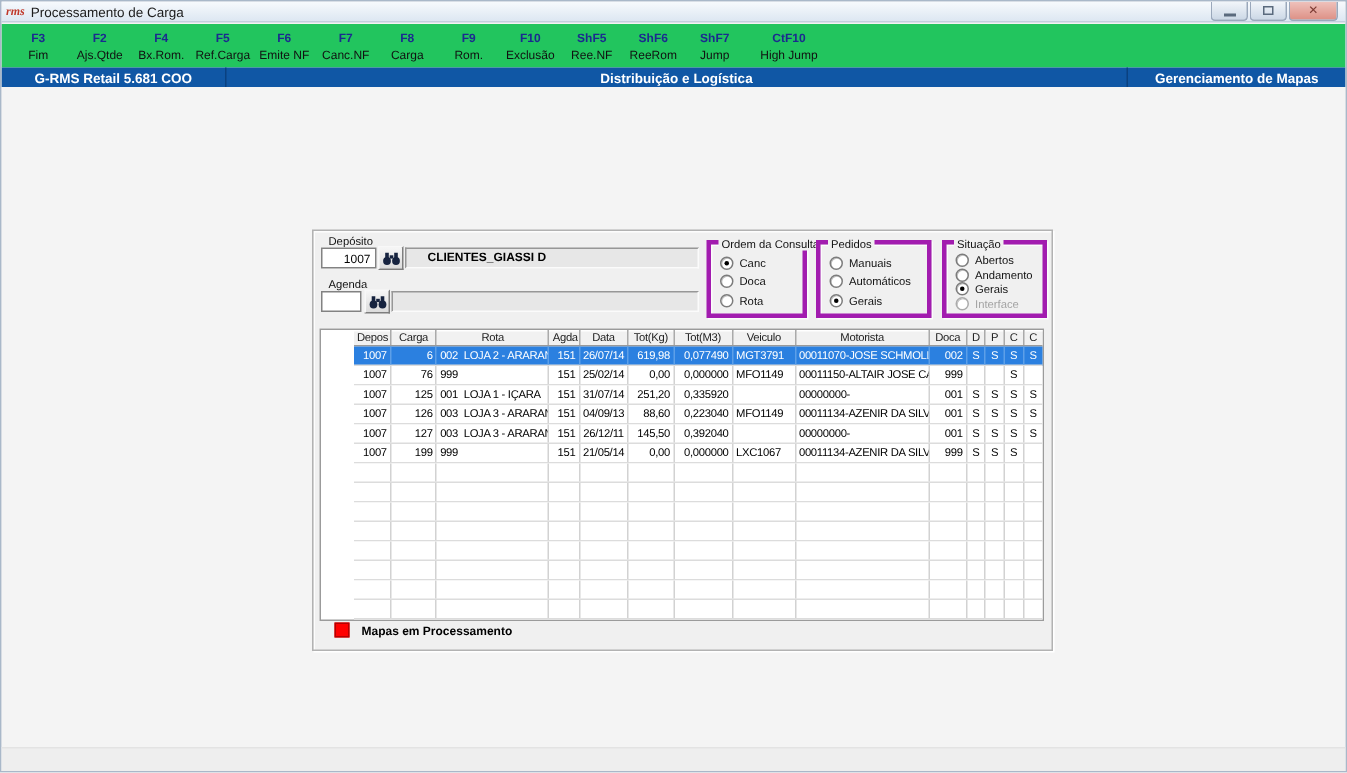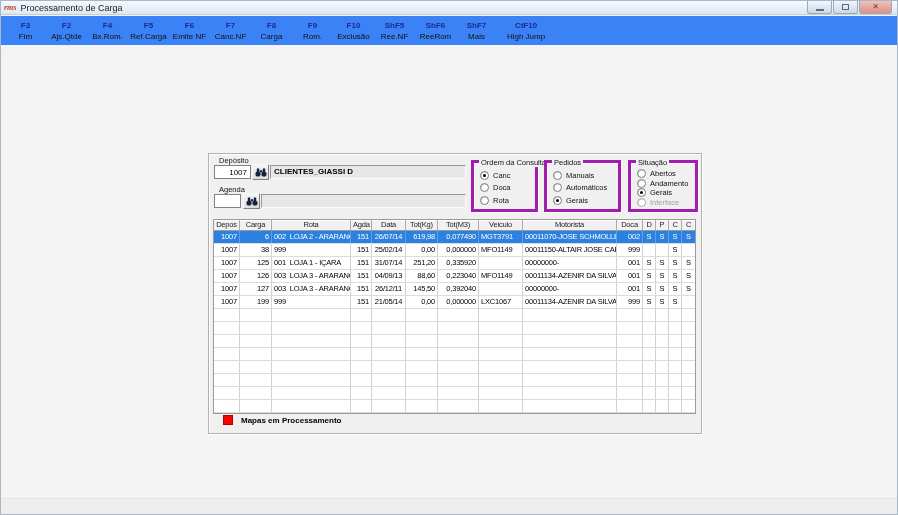--- a/index.html
+++ b/index.html
@@ -17,21 +17,21 @@
   .win-controls { position:absolute; right:5px; top:0; display:flex; }
   .win-btn { width:25px; height:13px; border:1px solid #9aa8bb; border-top:none;
              border-radius:0 0 3px 3px; background:linear-gradient(#f2f6fa,#ccd8e6);
              display:flex; align-items:center; justify-content:center;
              font-size:8px; color:#5a6a7d; margin-left:1px; line-height:1; }
   .win-btn.close { background:linear-gradient(#efc2bc,#dd9186); color:#7c3a32; width:33px; }
   .glyph-min { width:8px; height:2px; background:#5a6a7d; margin-top:5px; }
   .glyph-max { width:7px; height:6px; border:1px solid #5a6a7d; }
 
   
-  .toolbar { position:absolute; left:0; top:15px; width:100%; height:29px; background:#3b82f6;
+  .toolbar { position:absolute; left:0; top:15px; width:100%; height:29px; background:#22c55e;
              display:flex; padding-left:4px; }
   .tb-item { width:41px; min-width:41px; display:flex; flex-direction:column; align-items:center;
              justify-content:center; cursor:default; }
   .tb-item:last-child { width:58px; min-width:58px; }
   .tb-key { font-size:8px; font-weight:bold; color:#1b2a8f; line-height:11px; }
   .tb-label { font-size:8px; color:#111; line-height:11px; white-space:nowrap; }
 
   
   .statusbar { position:absolute; left:0; top:44px; width:100%; height:13px; background:#1057a5;
                color:#fff; font-size:9px; font-weight:bold; display:flex; }
@@ -48,42 +48,42 @@
   .panel { position:absolute; left:207px; top:95px; width:494px; height:281px; background:#f0f0f0;
            border:1px solid #b2b2b2; box-shadow:1px 1px 0 #ffffff, inset 1px 1px 0 #fdfdfd; }
   .form-label { position:absolute; font-size:7.5px; color:#111; }
   .num-input { position:absolute; height:14px; border:1px solid #828282; background:#fff;
                font-family:"Liberation Sans",sans-serif; font-size:8px; text-align:right; padding:0 3px 0 1px; color:#000; }
   .search-btn { position:absolute; width:17px; height:16px; background:linear-gradient(#f6f6f6,#dcdcdc);
                 border:1px solid #7e7e7e; border-top-color:#f8f8f8; border-left-color:#f8f8f8;
                 display:flex; align-items:center; justify-content:center; }
   .desc-field { position:absolute; height:14px; background:#e7e7e7; border:1px solid #979797;
                 border-bottom-color:#fbfbfb; border-right-color:#fbfbfb;
-                font-size:8px; font-weight:bold; color:#000; line-height:12px; padding-left:3px;
+                font-size:8px; font-weight:bold; color:#000; line-height:12px; padding-left:14px;
                 white-space:nowrap; overflow:hidden; }
 
   
   .groupbox { position:absolute; border:3px solid #a21caf; box-shadow:inset 1px 1px 0 #fcfcfc,1px 1px 0 #fcfcfc; }
   .gb-legend { position:absolute; top:-5px; left:5px; background:#f0f0f0; font-size:7.5px;
                color:#111; padding:0 2px; white-space:nowrap; line-height:9px; }
   .gb-options { position:absolute; left:6px; top:6px; right:2px; bottom:2px;
                 display:flex; flex-direction:column; justify-content:space-around; }
   .radio-row { display:flex; align-items:center; height:11px; }
   .radio { width:9px; height:9px; border-radius:50%; background:#fff; border:1px solid #7c7c7c;
            box-shadow:inset 0.5px 0.5px 0 #bdbdbd; margin-right:4px; position:relative; flex:none; }
   .radio.checked::after { content:""; position:absolute; left:2px; top:2px; width:3px; height:3px;
            border-radius:50%; background:#000; }
   .radio-label { font-size:7.5px; color:#111; white-space:nowrap; }
   .radio-row.disabled .radio-label { color:#a3a3a3; }
   .radio-row.disabled .radio { border-color:#ababab; }
 
   
   .grid { position:absolute; left:4px; top:65px; width:483px; border:1px solid #9b9b9b; background:#fff;
           font-size:7.5px; letter-spacing:-0.2px; }
-  .tr { display:flex; height:13px; border-bottom:1px solid #dcdcdc; background:#fff; }
+  .tr { display:flex; height:13px; border-bottom:1px solid #dcdcdc; background:#fff;margin-left:22px; }
   .tr.head { height:11px; background:#f1f1f1; border-bottom:1px solid #9a9a9a; }
   .td { height:100%; border-right:1px solid #d2d2d2; padding:0 2px; line-height:12px;
         white-space:pre; overflow:hidden; color:#000; }
   .tr.head .td { border-right:1px solid #aaaaaa; box-shadow:inset 0 1px 0 #ffffff; line-height:10px;
                  text-align:center; color:#222; }
   .td.r { text-align:right; } .td.c { text-align:center; } .td.l { text-align:left; }
   .tr.sel { background:#2b80e0; }
   .tr.sel .td { color:#fff; border-right:1px solid #5d9fe8; }
 
   
@@ -152,28 +152,33 @@
       <div class="tb-item">
         <span class="tb-key">ShF5</span>
                  <span class="tb-label">Ree.NF</span>
       </div>
       <div class="tb-item">
         <span class="tb-key">ShF6</span>
                  <span class="tb-label">ReeRom</span>
       </div>
       <div class="tb-item">
         <span class="tb-key">ShF7</span>
-                 <span class="tb-label">Mais</span>
+                 <span class="tb-label">Jump</span>
       </div>
       <div class="tb-item">
         <span class="tb-key">CtF10</span>
                  <span class="tb-label">High Jump</span>
       </div>
     </div>
 
+  <div class="statusbar" style="background: rgb(16, 87, 165);">
+    <div class="sb-left">G-RMS Retail 5.681 COO</div>
+    <div class="sb-center">Distribuição e Logística</div>
+    <div class="sb-right">Gerenciamento de Mapas</div>
+  </div>
 
   <div class="client">
     <div class="panel">
 
       <span class="form-label" style="left:10px; top:2px;">Depósito</span>
       <input class="num-input" style="left: 5px; top: 11px; width: 37px;" value="1007">
       <div class="search-btn" style="left:43px; top:10px;">
         <svg width="12" height="9" viewBox="0 0 12 9">
           <circle cx="3" cy="6" r="2.6" fill="#16233f"></circle>
             <circle cx="9" cy="6" r="2.6" fill="#16233f"></circle>
@@ -281,21 +286,21 @@
             <div class="td l" style="width: 44px;">MGT3791</div>
             <div class="td l" style="width: 94px;">00011070-JOSE SCHMOLLER</div>
             <div class="td r" style="width: 26px;">002</div>
             <div class="td c" style="width: 13px;">S</div>
             <div class="td c" style="width: 13px;">S</div>
             <div class="td c" style="width: 13px;">S</div>
             <div class="td c" style="width: 13px; border-right: none;">S</div>
           </div>
           <div class="tr">
             <div class="td r" style="width: 26px;">1007</div>
-            <div class="td r" style="width: 32px;">38</div>
+            <div class="td r" style="width: 32px;">76</div>
             <div class="td l" style="width: 79px;">999</div>
             <div class="td r" style="width: 21px;">151</div>
             <div class="td c" style="width: 34px;">25/02/14</div>
             <div class="td r" style="width: 32px;">0,00</div>
             <div class="td r" style="width: 41px;">0,000000</div>
             <div class="td l" style="width: 44px;">MFO1149</div>
             <div class="td l" style="width: 94px;">00011150-ALTAIR JOSE CARD</div>
             <div class="td r" style="width: 26px;">999</div>
             <div class="td c" style="width: 13px;"></div>
             <div class="td c" style="width: 13px;"></div>

